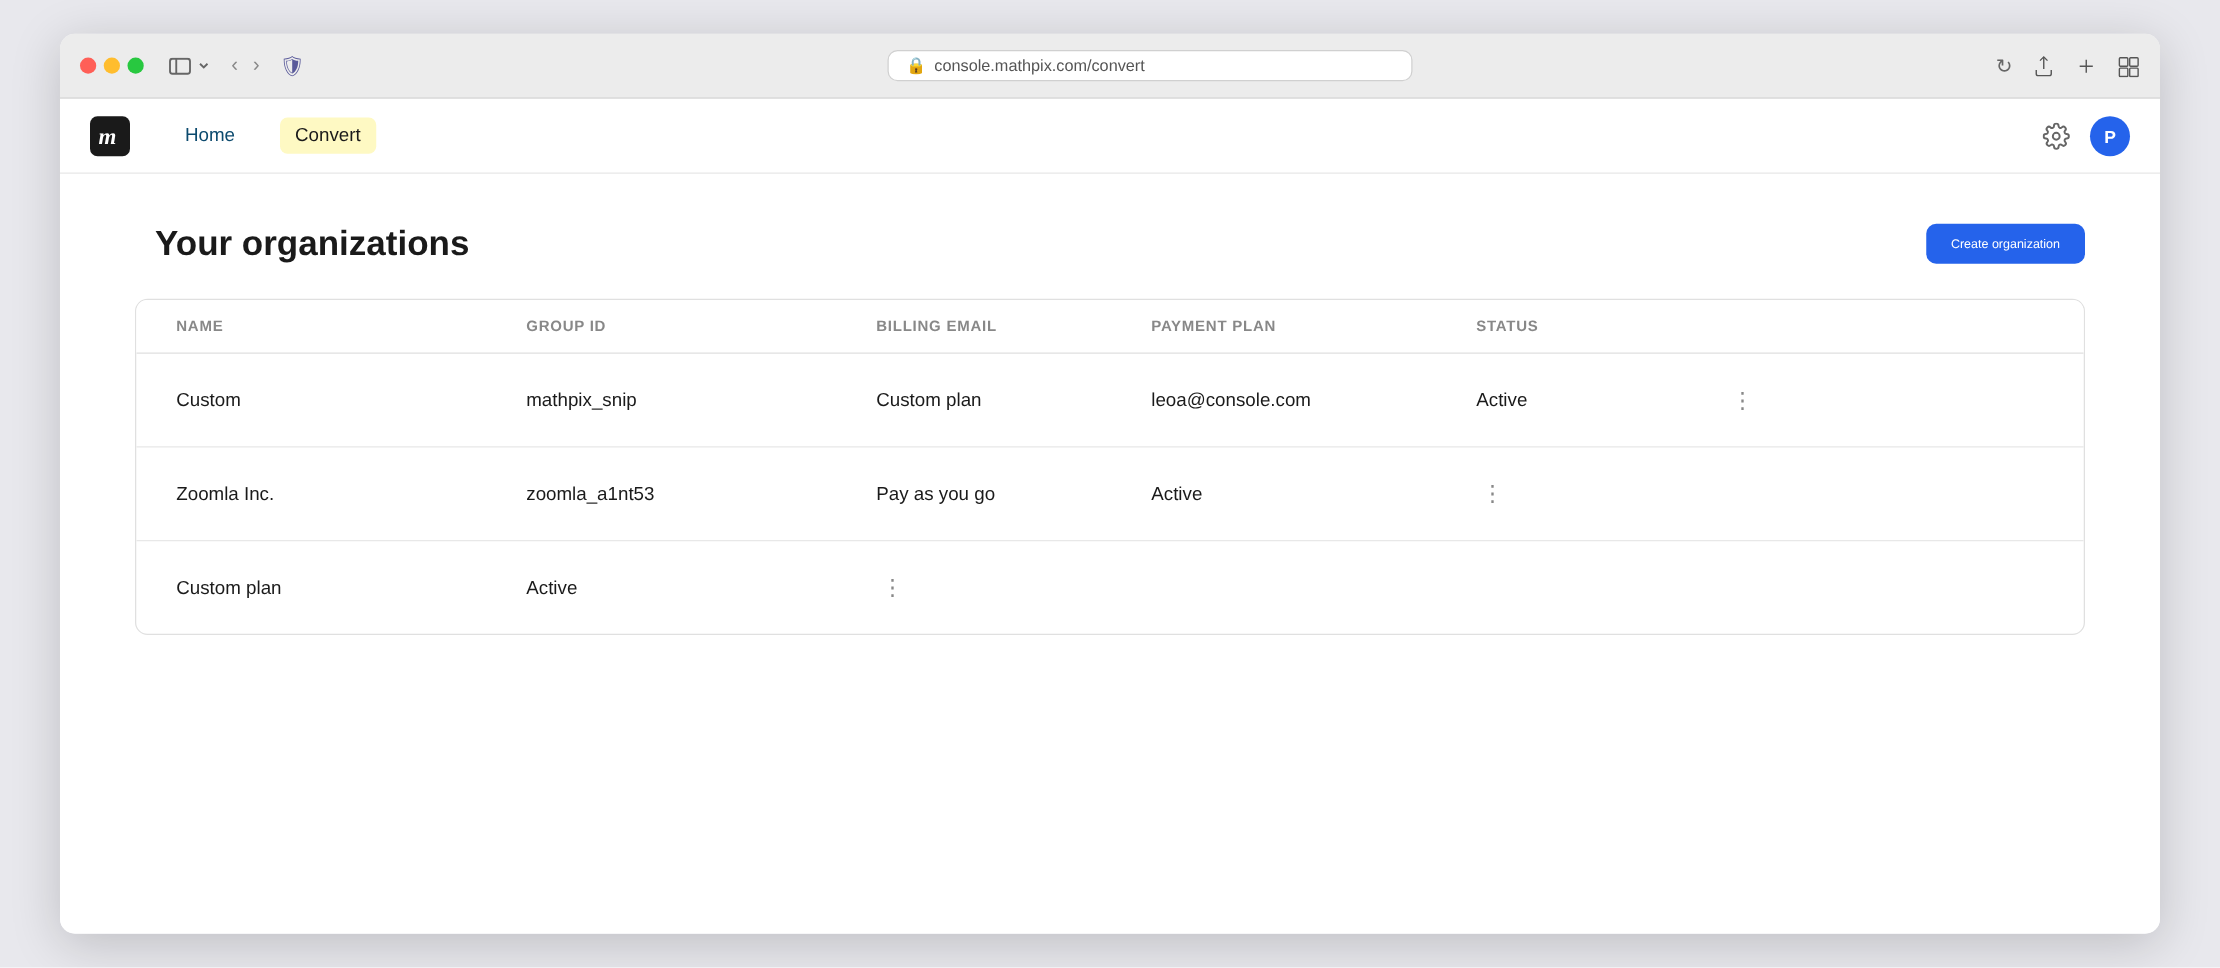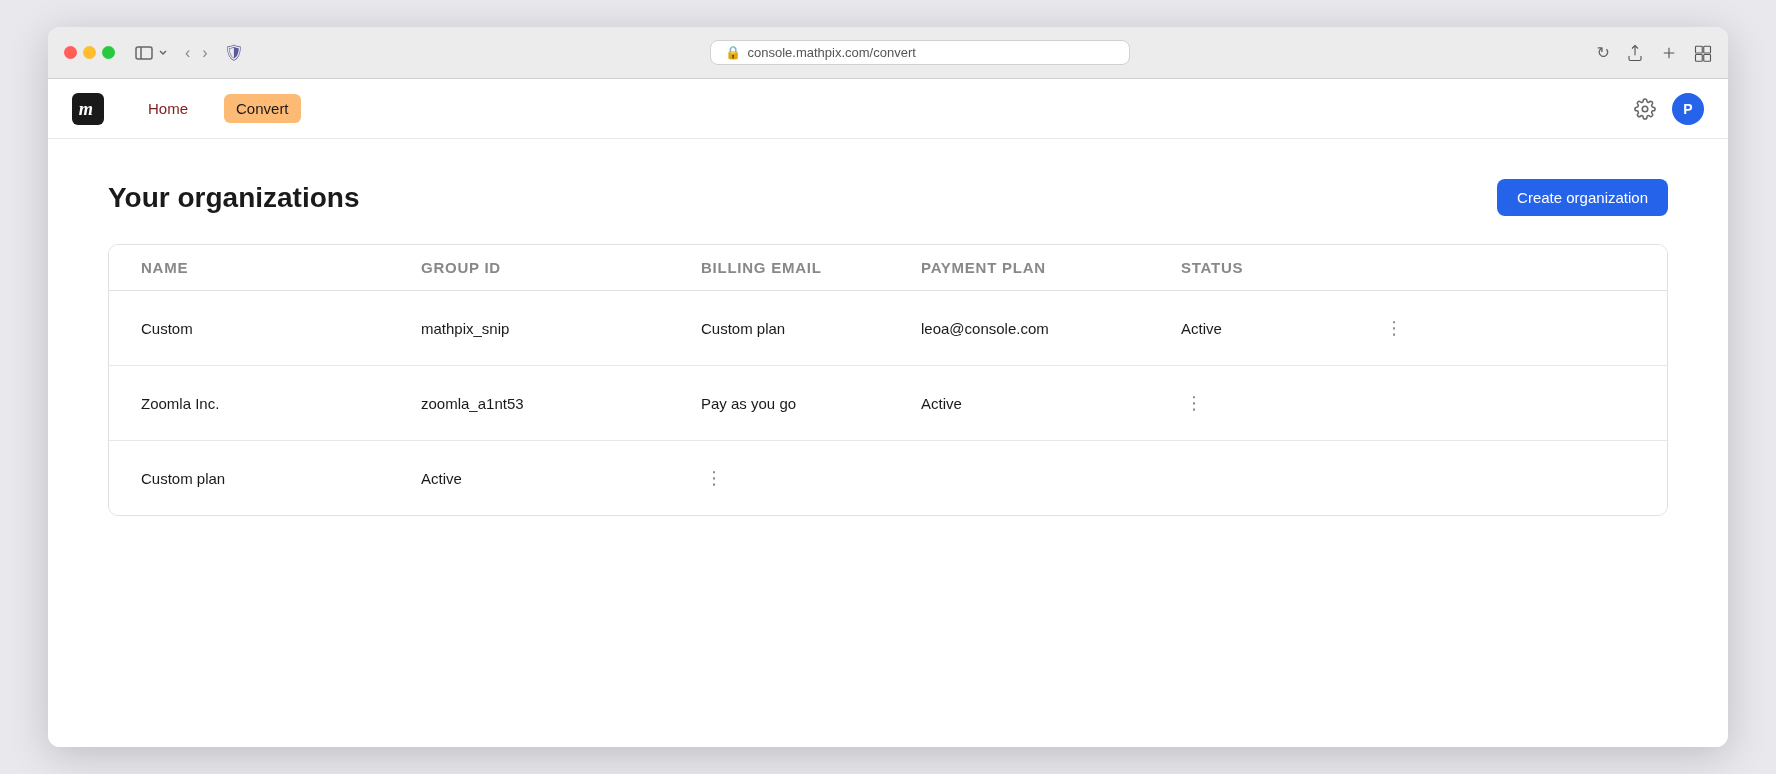--- a/index.html
+++ b/index.html
@@ -144,30 +144,30 @@
       background: #1a1a1a;
       border-radius: 6px;
       color: white;
       font-weight: 900;
       font-size: 18px;
       font-style: italic;
       margin-right: 8px;
     }
 
     .nav-link {
-      color: #7f1d1d;
+      color: #0c4a6e;
       text-decoration: none;
       font-size: 15px;
       padding: 6px 12px;
       border-radius: 6px;
       cursor: pointer;
     }
 
     .nav-link.active {
-      background: #fdba74;
+      background: #fef9c3;
       color: #1a1a1a;
       font-weight: 500;
     }
 
     .nav-right {
       margin-left: auto;
       display: flex;
       align-items: center;
       gap: 16px;
     }
@@ -196,38 +196,38 @@
     }
 
     
     .main-content {
       padding: 40px 60px;
       flex: 1;
     }
 
     .page-header {
       display: flex;
-      align-items: center;
       justify-content: space-between;
       margin-bottom: 28px;
+      margin-left: 16px;
     }
 
     .page-title {
       font-size: 28px;
       font-weight: 700;
       color: #1a1a1a;
     }
 
     .create-org-btn {
       background: #2563eb;
       color: white;
       border: none;
       border-radius: 8px;
       padding: 10px 20px;
-      font-size: 15px;
+      font-size: 10px;
       font-weight: 500;
       cursor: pointer;
     }
 
     
     .org-table {
       width: 100%;
       border: 1px solid #e0e0e0;
       border-radius: 10px;
       overflow: hidden;
@@ -237,21 +237,21 @@
     .table-header {
       display: grid;
       grid-template-columns: 280px 280px 220px 260px 200px 60px;
       background: white;
       border-bottom: 1px solid #e0e0e0;
       padding: 0 20px;
     }
 
     .table-header-cell {
       padding: 14px 12px;
-      font-size: 15px;
+      font-size: 12px;
       font-weight: 600;
       color: #888;
       letter-spacing: 0.05em;
       text-transform: uppercase;
     }
 
     .table-row {
       display: grid;
       grid-template-columns: 280px 280px 220px 260px 200px 60px;
       border-bottom: 1px solid #e8e8e8;

